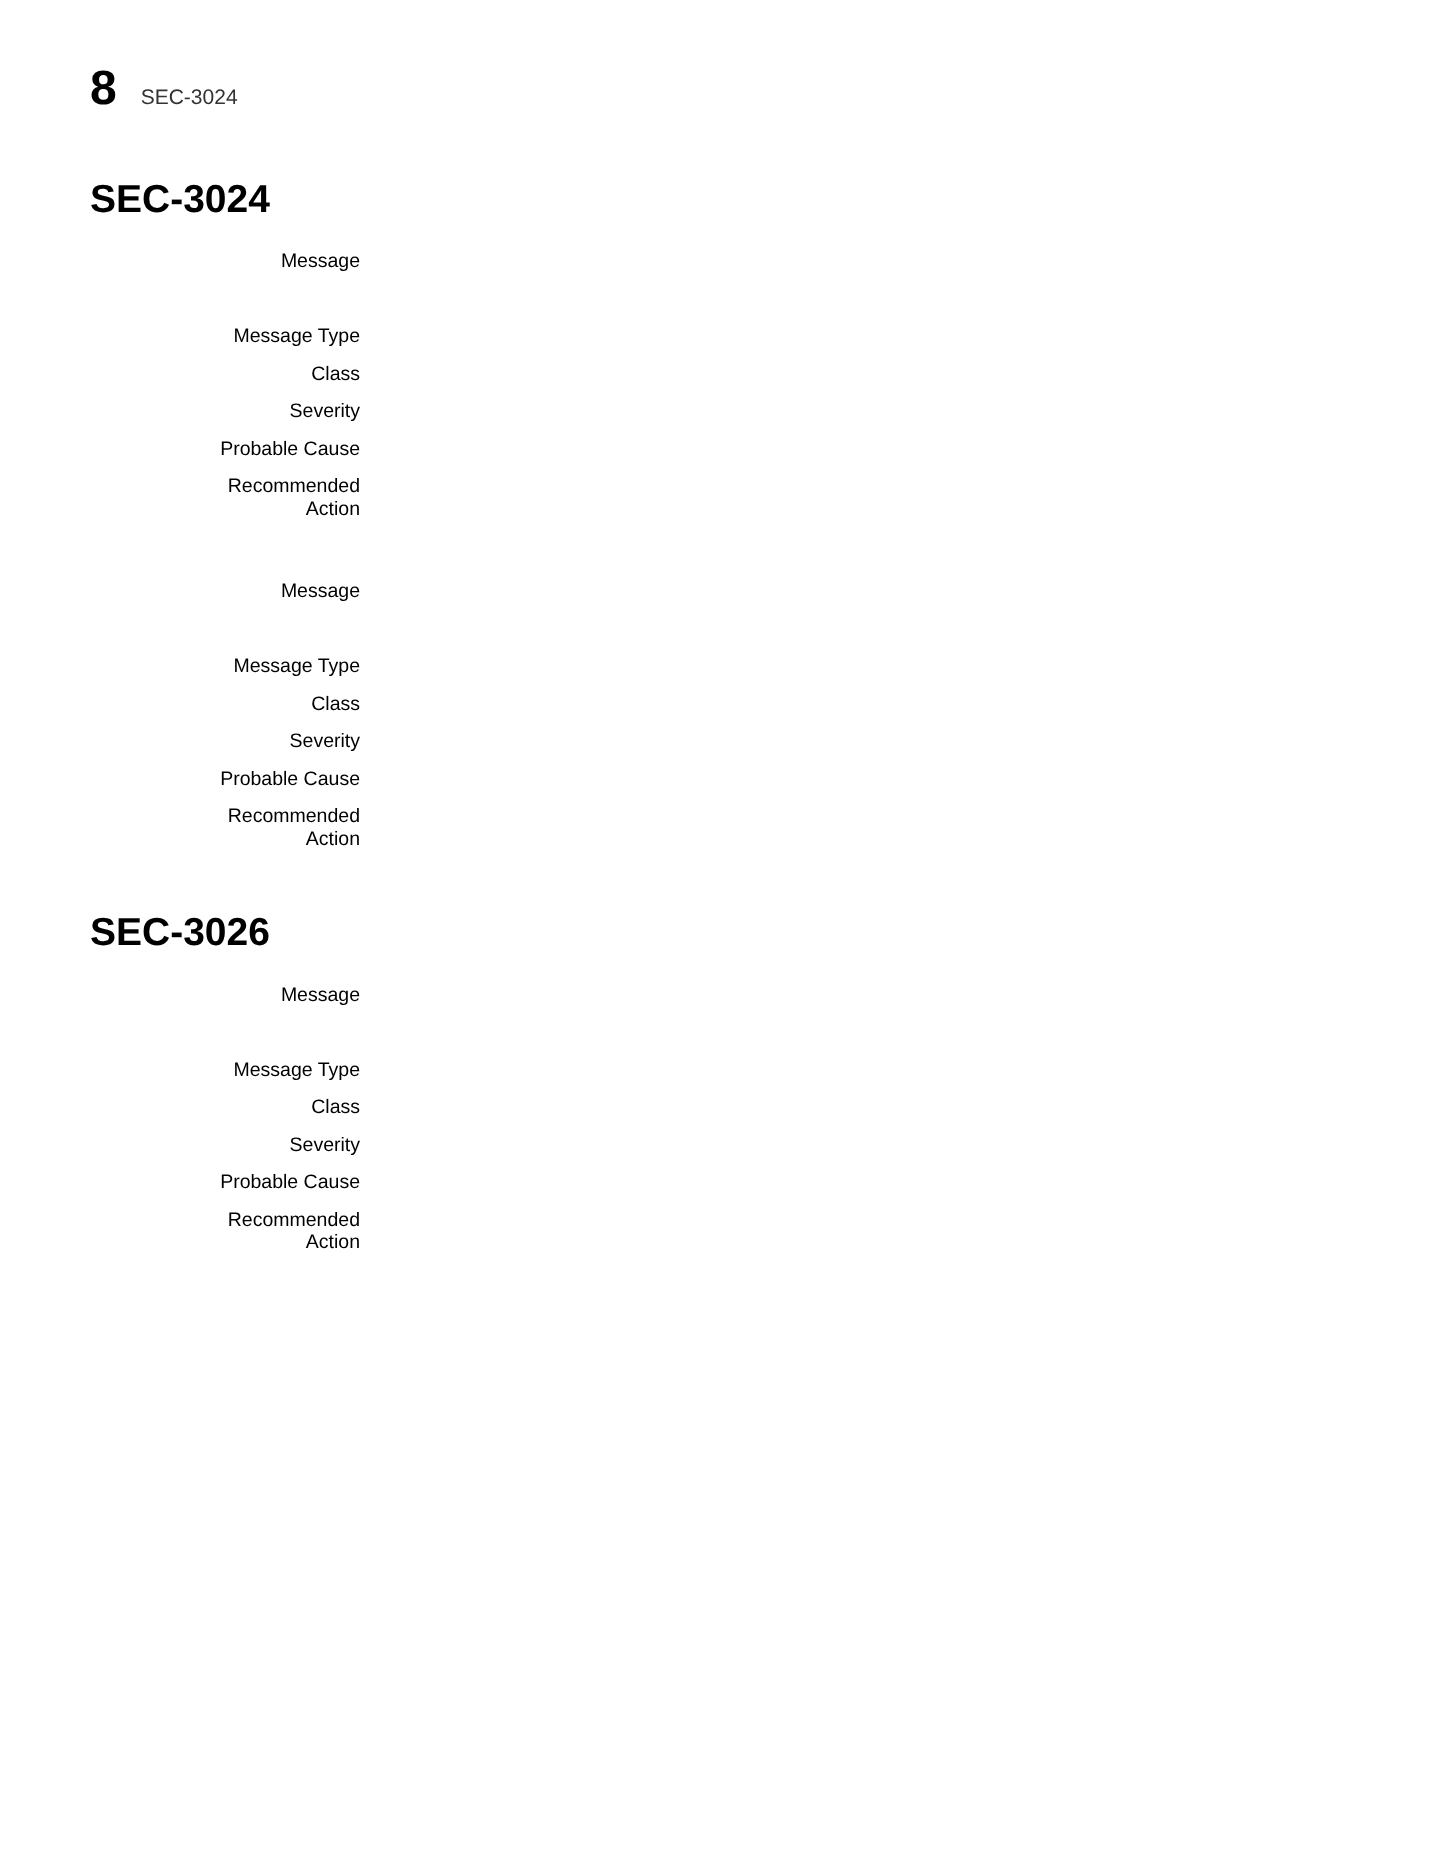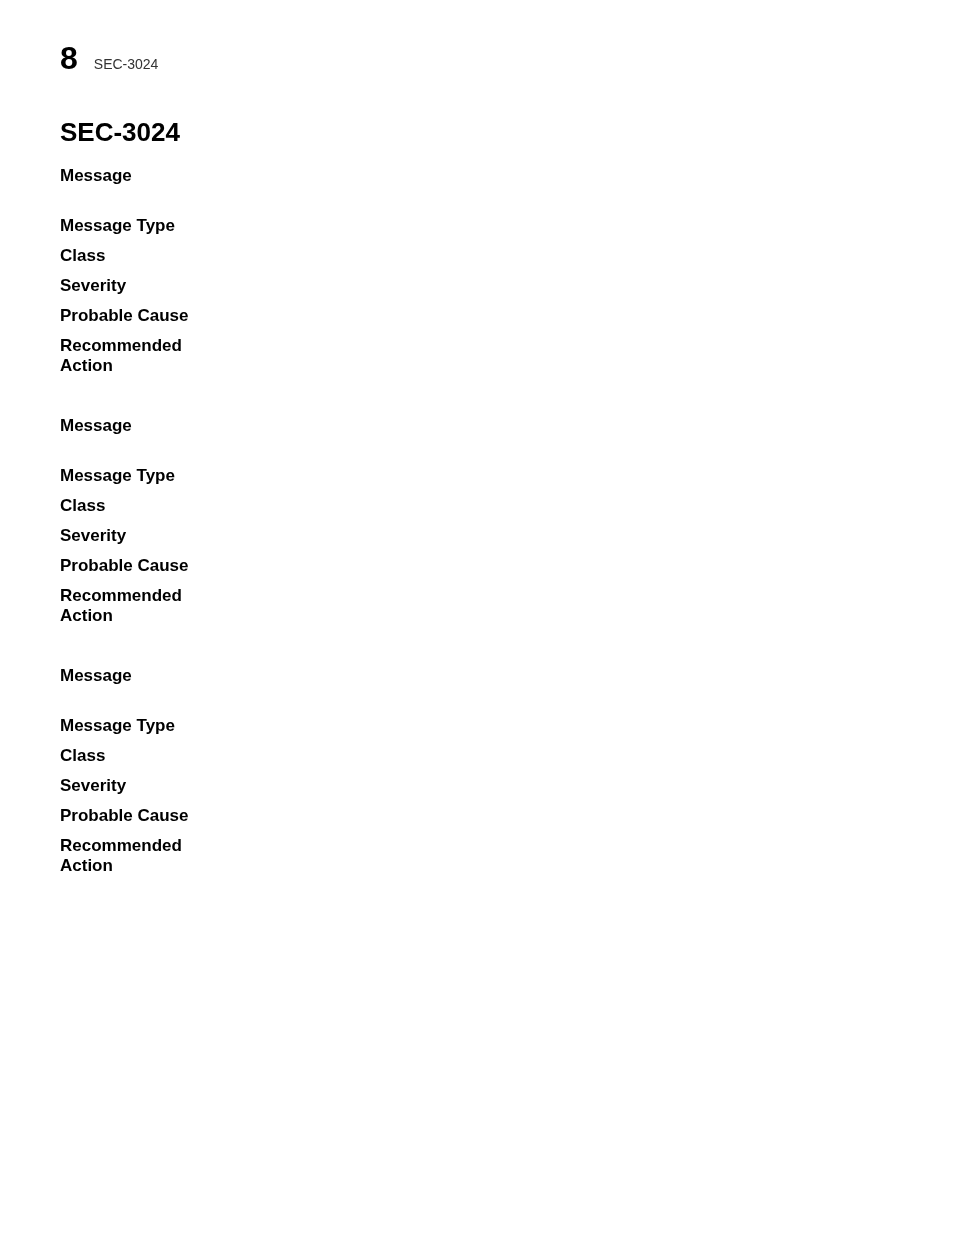--- a/index.html
+++ b/index.html
@@ -46,23 +46,23 @@
     }
 
     .field-row {
       display: flex;
       margin-bottom: 10px;
     }
 
     .field-label {
       width: 200px;
       min-width: 200px;
-      font-size: 17px;
-      font-weight: bold;
-      text-align: left;
+      font-size: 13px;
+      font-weight: normal;
+      text-align: right;
       padding-right: 20px;
       color: #000;
     }
 
     .field-value {
       flex: 1;
       font-size: 13px;
       color: #000;
     }
 
@@ -126,20 +126,21 @@
       <div class="field-row">
         <div class="field-label">Probable Cause</div>
         <div class="field-value"></div>
       </div>
       <div class="field-row">
         <div class="field-label">Recommended<br>Action</div>
         <div class="field-value"></div>
       </div>
     </div>
     <div class="section">
+      <div class="section-title">SEC-3026</div>
       <div class="field-row">
         <div class="field-label">Message</div>
         <div class="field-value message-value"></div>
       </div>
       <div class="field-row">
         <div class="field-label">Message Type</div>
         <div class="field-value"></div>
       </div>
       <div class="field-row">
         <div class="field-label">Class</div>

